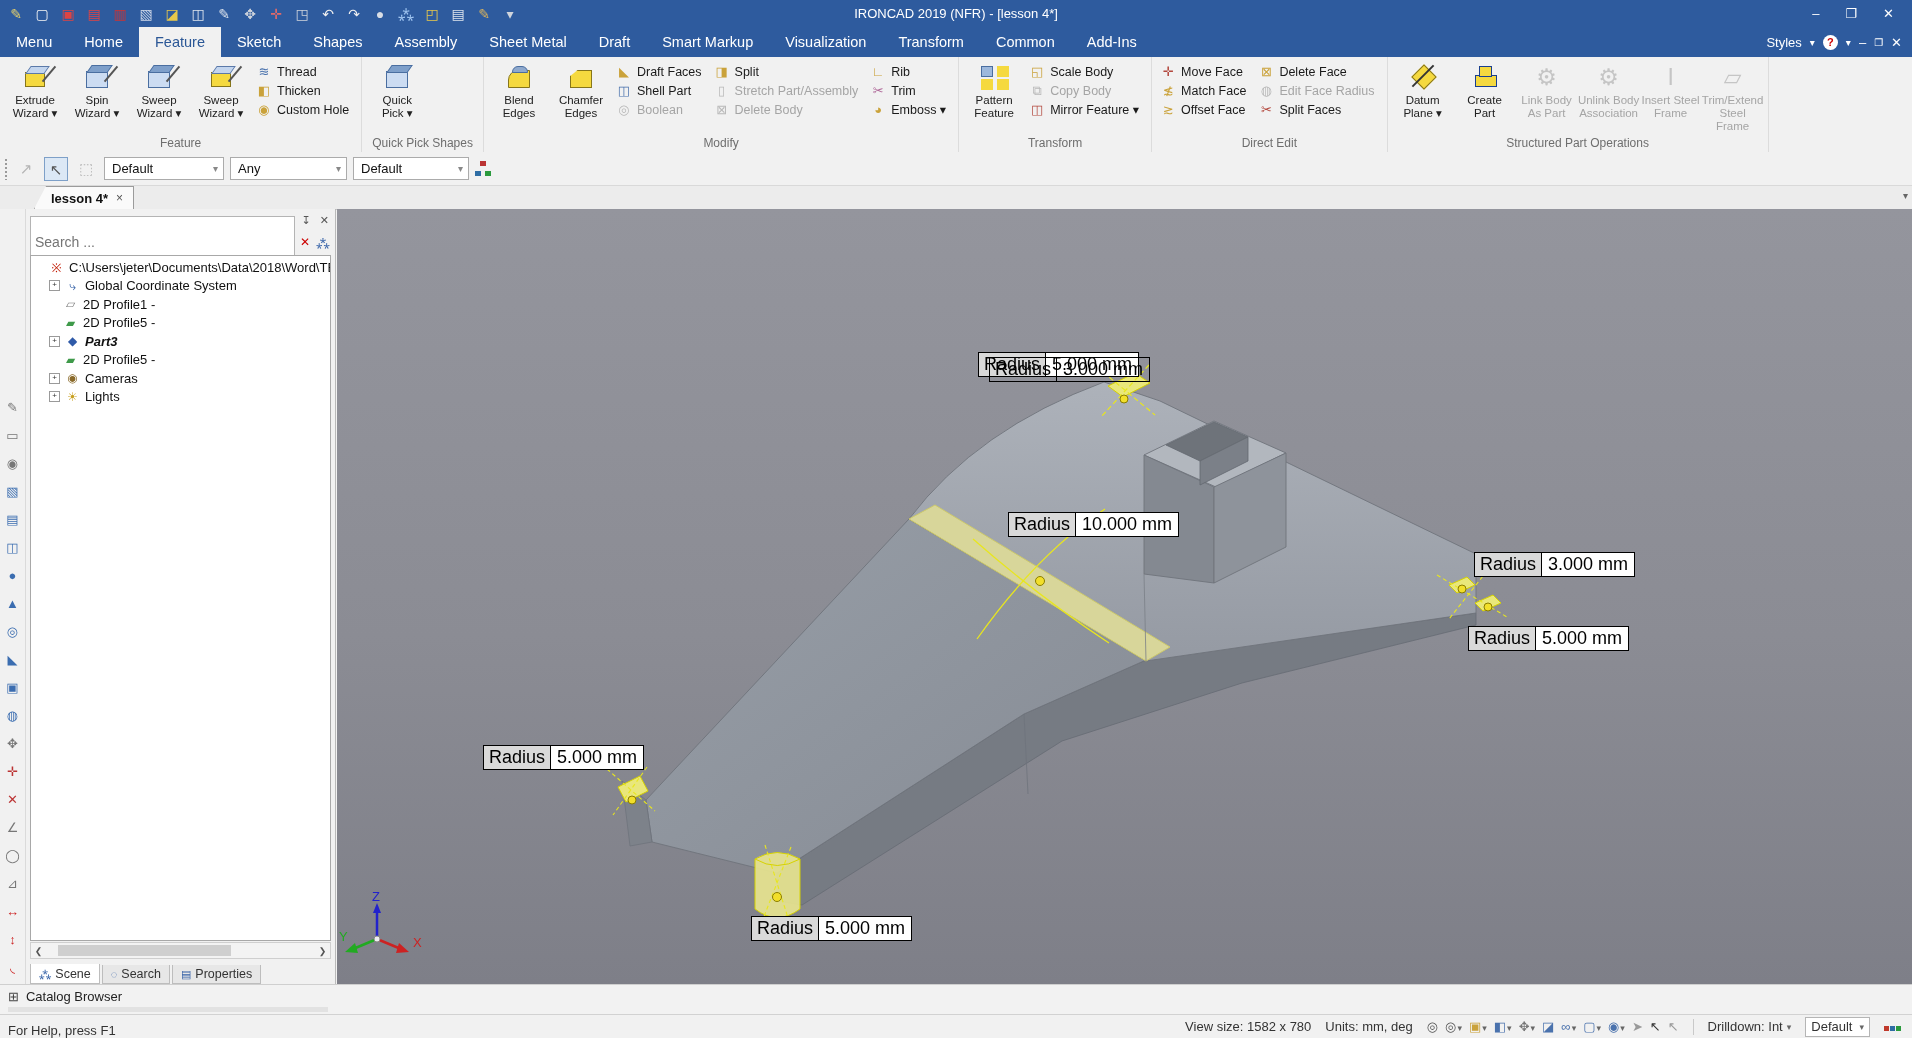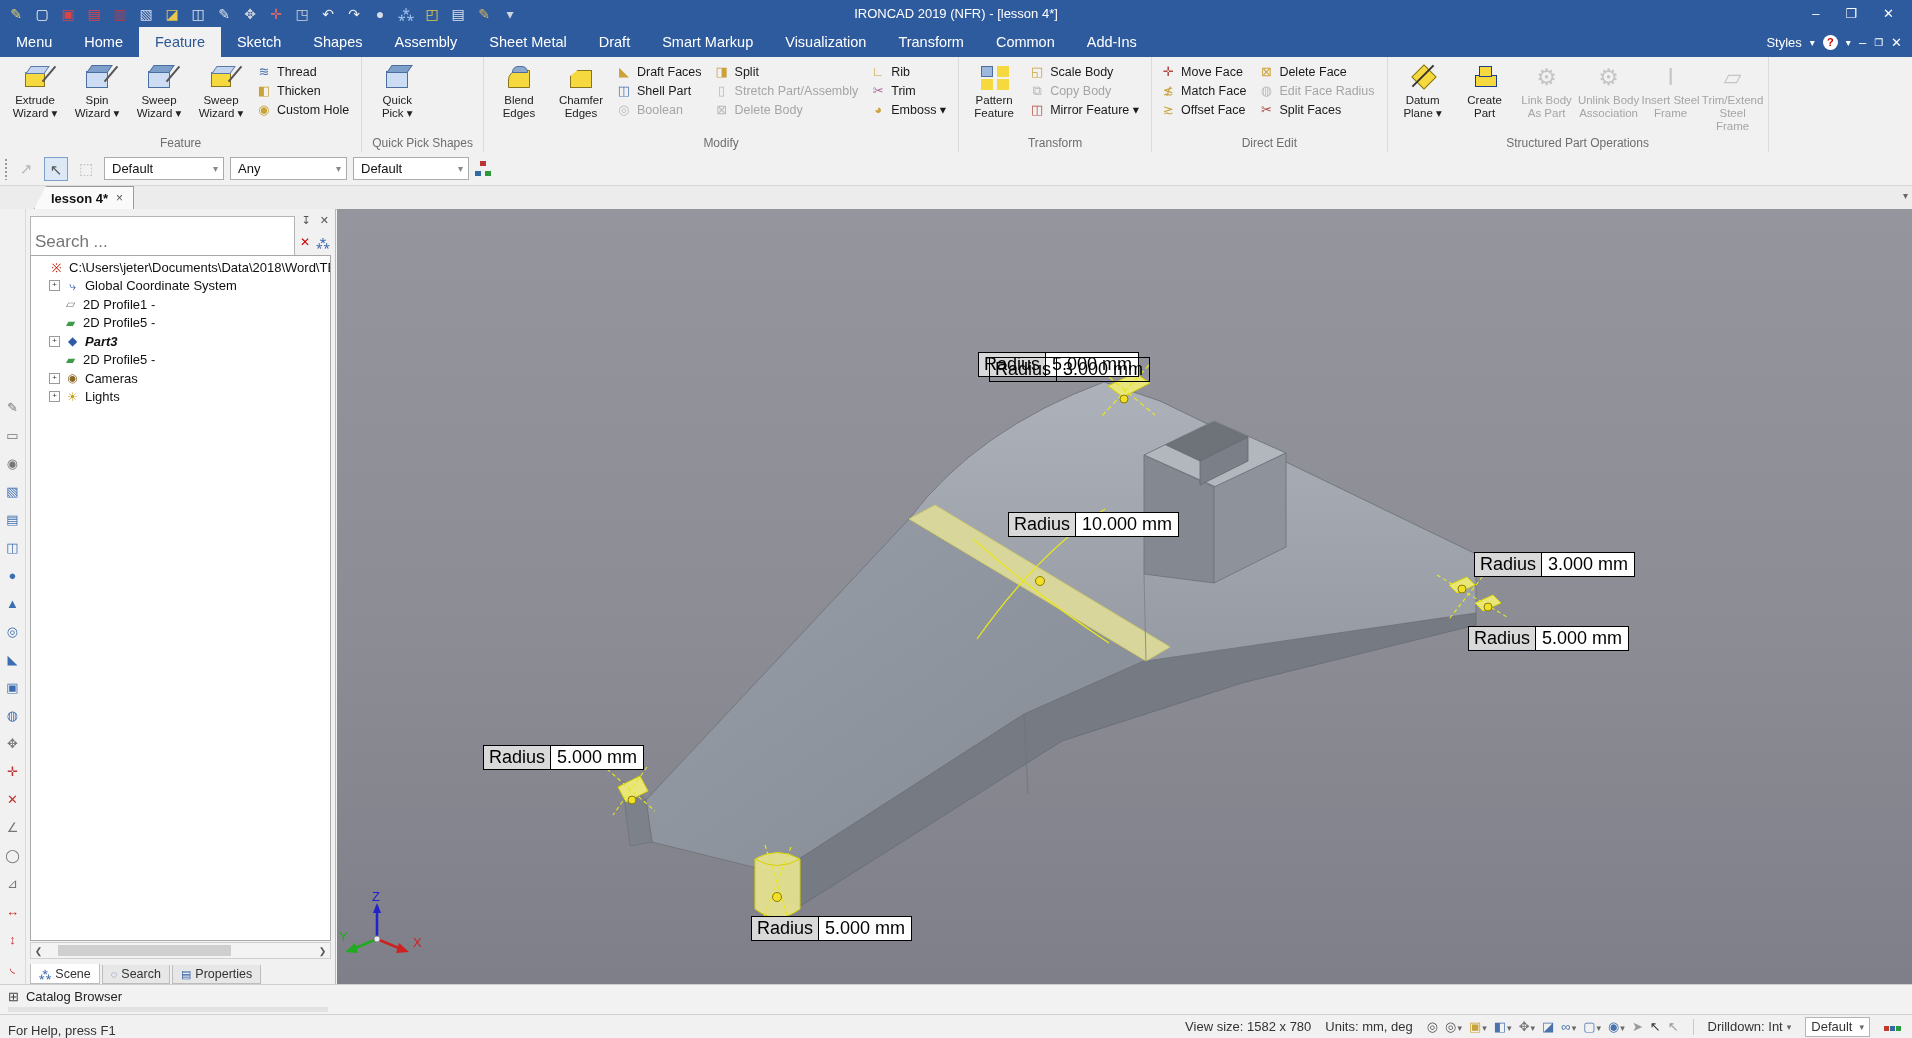--- a/index.html
+++ b/index.html
@@ -63,21 +63,21 @@
   #doctab .close{font-weight:normal;color:#555;font-size:12px;}
   #tabrow-corner{position:absolute;right:4px;top:4px;color:#666;font-size:10px;}
   
   #leftstrip{left:0;top:209px;width:26px;height:775px;background:#f1f1f1;border-right:1px solid #dadada;display:flex;flex-direction:column;align-items:center;padding-top:190px;box-sizing:border-box;gap:11px;}
   .ls-icon{width:18px;height:17px;font-size:13px;line-height:17px;text-align:center;}
   
   #scenepanel{left:26px;top:209px;width:310px;height:775px;background:#f1f1f1;border-right:1px solid #b9b9b9;box-sizing:border-box;display:flex;flex-direction:column;}
   #scene-header{height:22px;display:flex;align-items:center;font-size:13px;color:#333;padding:0 6px;}
   #scene-header .hicons{margin-left:auto;display:flex;gap:9px;color:#555;font-size:11px;}
   #search-row{height:22px;display:flex;align-items:center;gap:2px;padding:0 4px;}
-  #search-input{flex:1;height:18px;border:1px solid #b4b4b4;background:#fff;font-size:17px;color:#737373;padding:16px 4px;font-family:"Liberation Sans",sans-serif;}
+  #search-input{flex:1;height:18px;border:1px solid #b4b4b4;background:#fff;font-size:14px;color:#737373;padding:16px 4px;font-family:"Liberation Sans",sans-serif;}
   .sr-icon{width:16px;text-align:center;font-size:12px;}
   #tree{flex:1;background:#fff;border:1px solid #a8a8a8;margin:2px 4px 0 4px;overflow:hidden;font-size:13px;color:#111;padding-top:2px;}
   .trow{display:flex;align-items:center;height:18.5px;white-space:nowrap;overflow:hidden;}
   .texp{width:9px;height:9px;border:1px solid #9a9a9a;background:#fff;font-size:8px;line-height:8px;text-align:center;color:#333;margin-right:4px;flex:none;}
   .texp.none{border:none;background:transparent;}
   .ticon{width:17px;text-align:center;margin-right:4px;font-size:12px;flex:none;}
   .trow.bold .tlabel{font-weight:bold;font-style:italic;}
   
   #hscroll{height:15px;margin:1px 4px 0 4px;background:#f3f3f3;border:1px solid #cfcfcf;display:flex;align-items:center;}
   #hscroll .sbtn{width:15px;text-align:center;font-size:9px;color:#555;}

